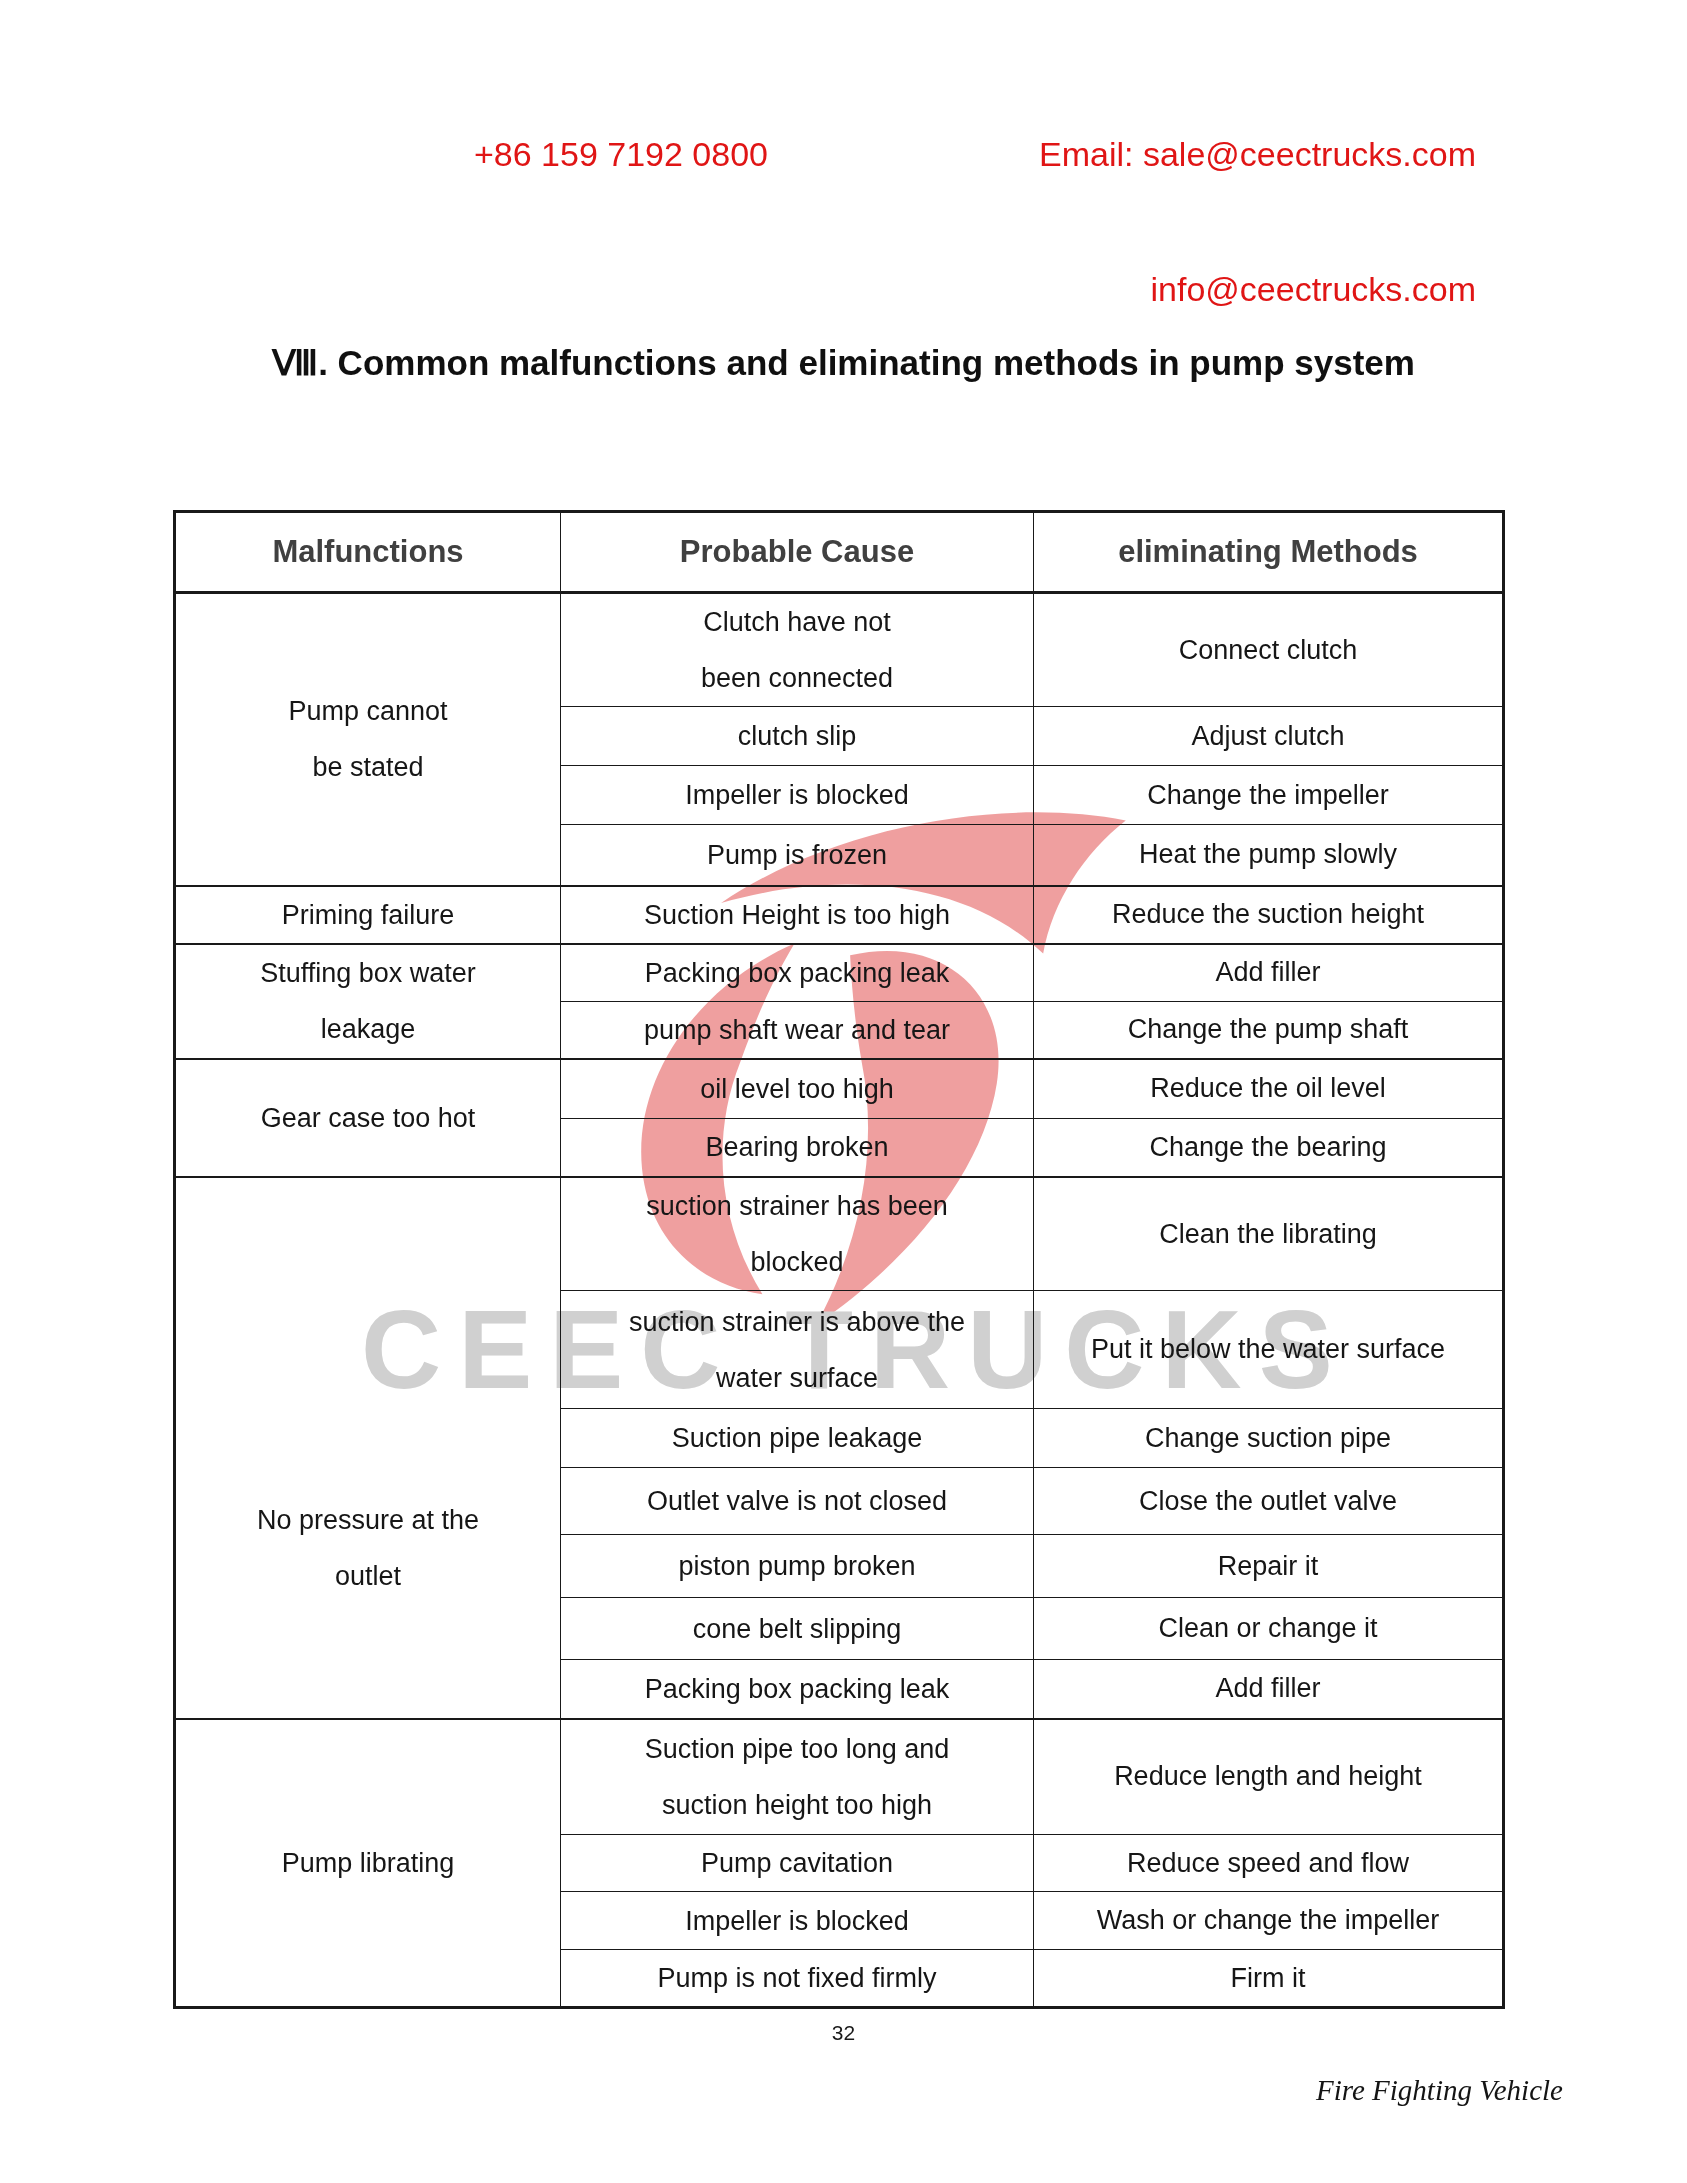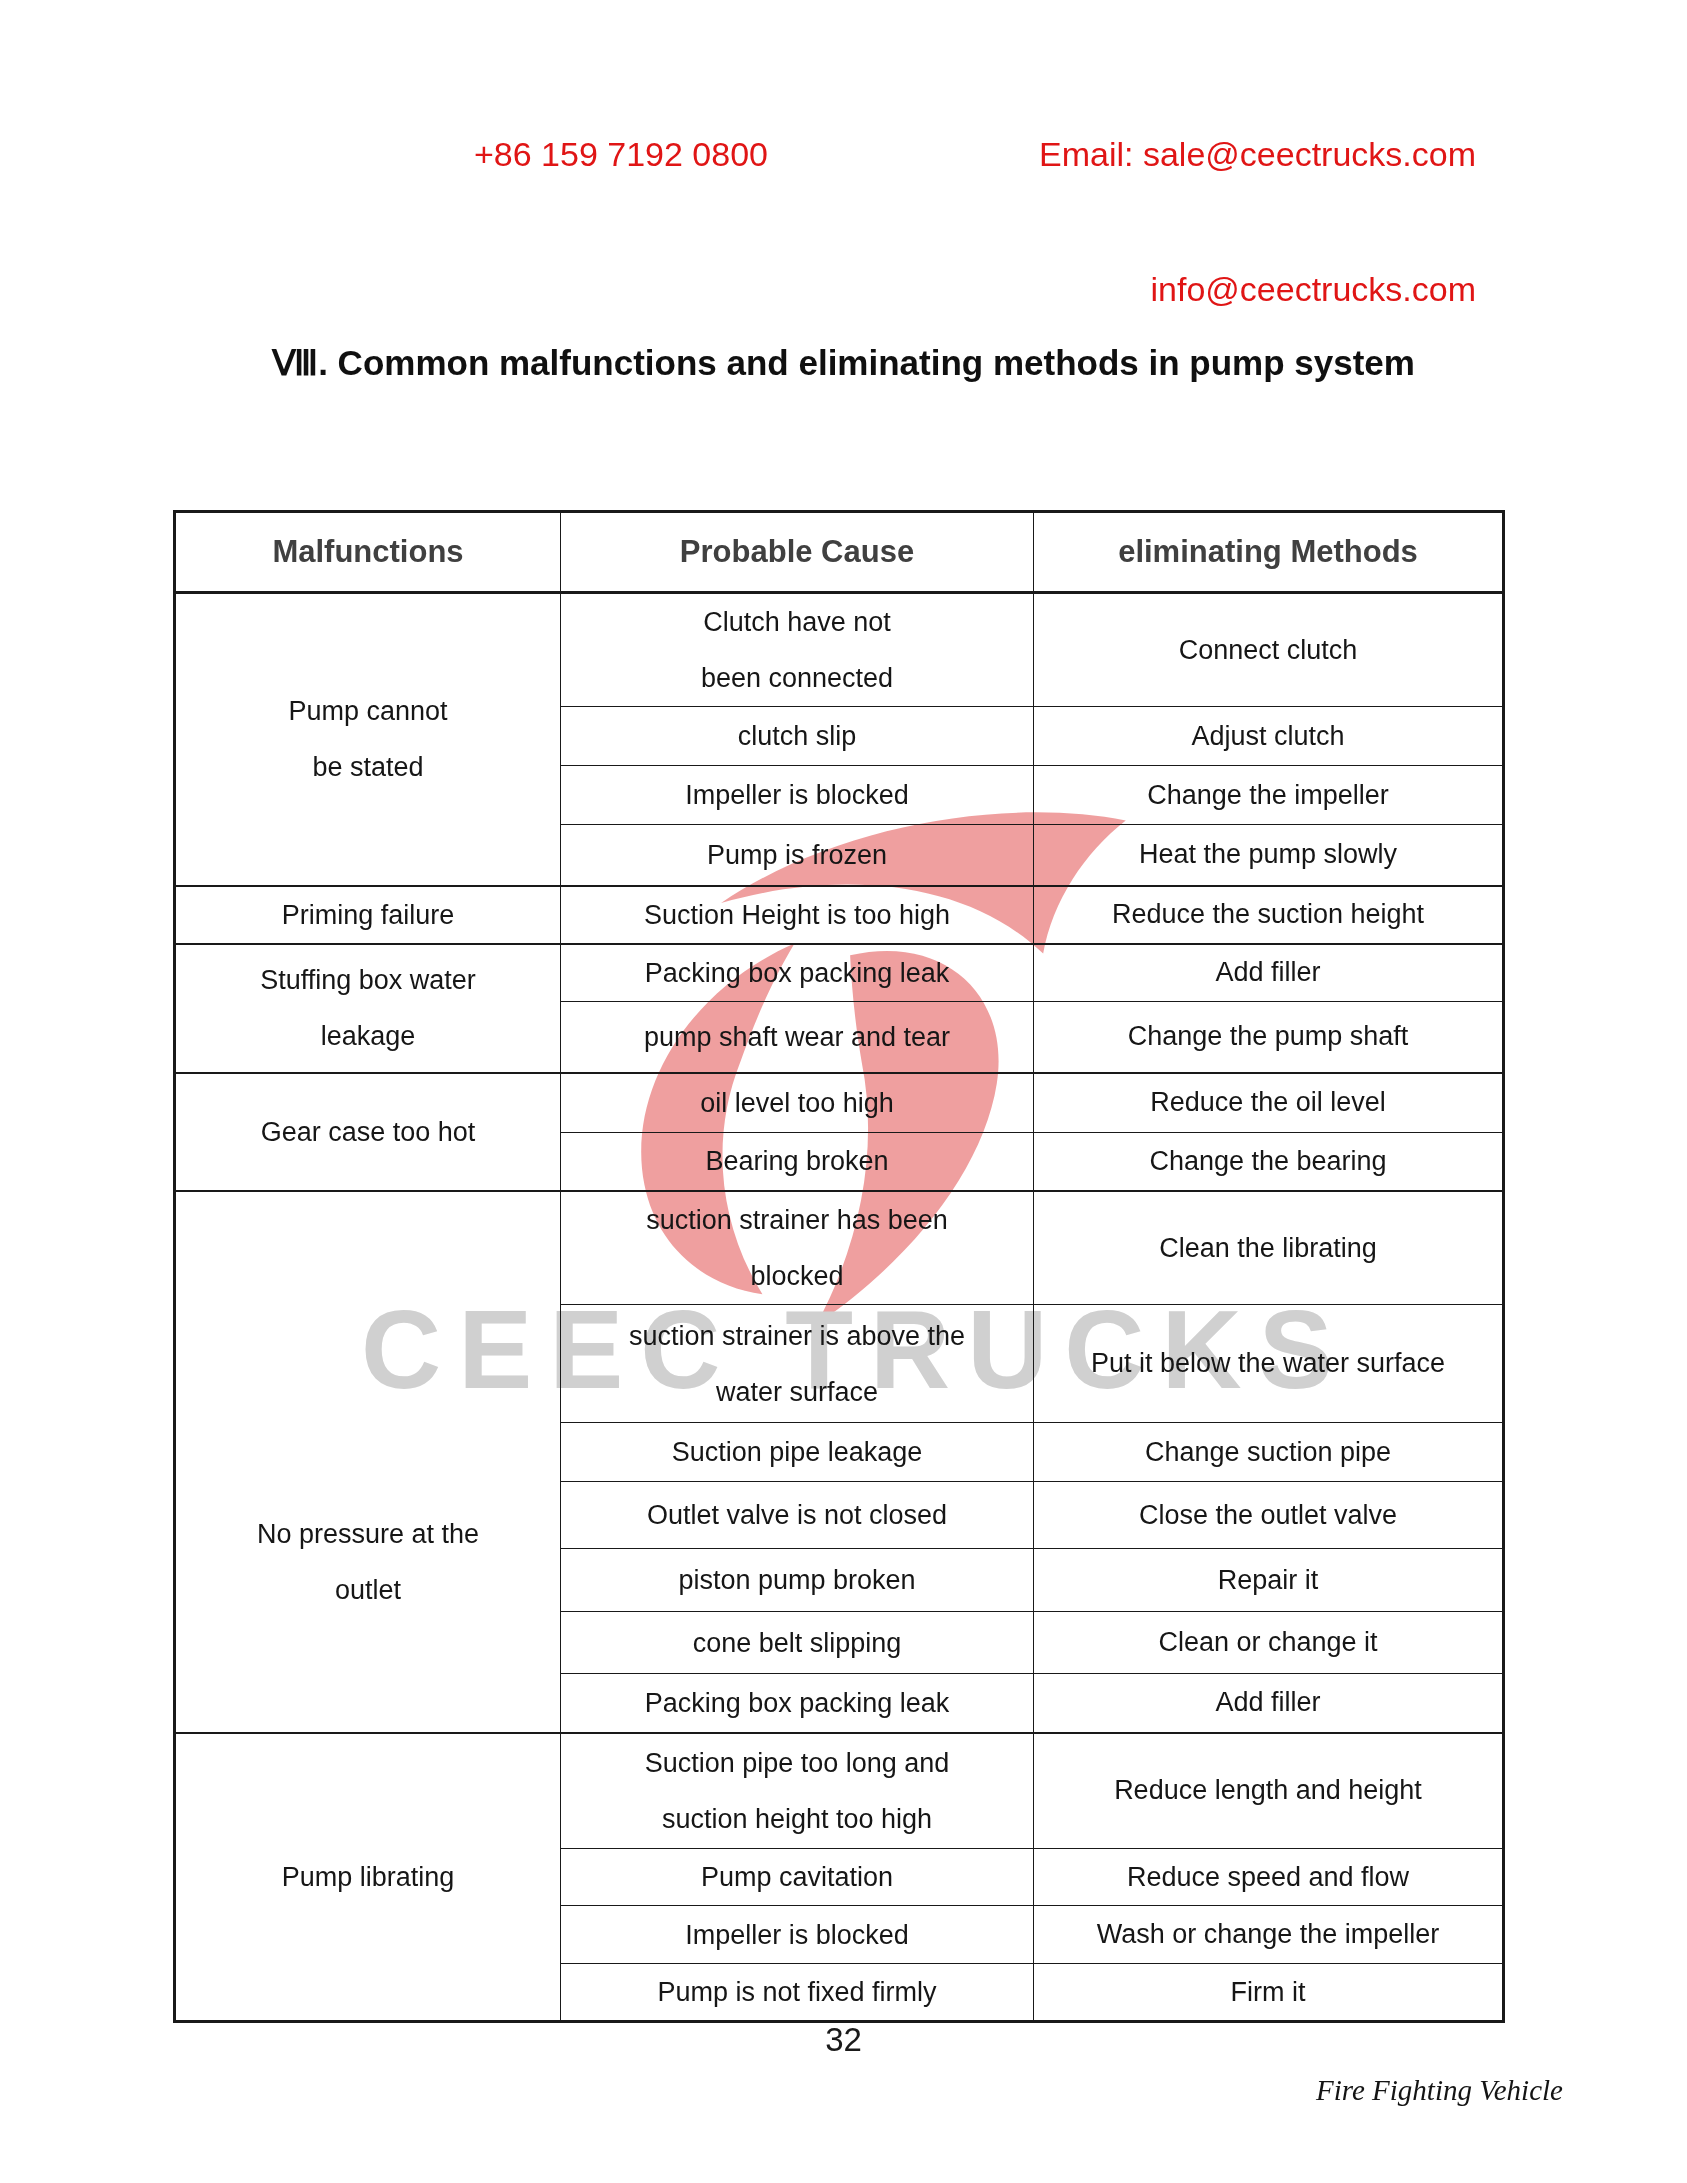--- a/index.html
+++ b/index.html
@@ -46,21 +46,21 @@
   .fault-table th {
     height:78px; font-size:31px; font-weight:700;
     border-bottom:3.4px solid #191919; color:#404040;
   }
   .fault-table tr.group-start td { border-top:2.5px solid #191919; }
   .lines div { line-height:56px; }
 
   
   .page-number {
     position:absolute; top:2021px; left:0; width:1687px;
-    text-align:center; font-size:33px; color:#1a1a1a;
+    text-align:center; font-size:21px; color:#1a1a1a;
   }
   .doc-label {
     position:absolute; left:1316px; top:2074px;
     font-family:"Liberation Serif", serif; font-style:italic;
     font-size:29px; color:#141414;
   }
 </style>
 </head>
 <body>
 
@@ -160,21 +160,21 @@
             <div>leakage</div>
           </div>
         </td>
         <td>
           <div class="lines">
             <div>Packing box packing leak</div>
           </div>
         </td>
         <td>Add filler</td>
       </tr>
-      <tr style="height: 72px;">
+      <tr style="height: 58px;">
         <td>
           <div class="lines">
             <div>pump shaft wear and tear</div>
           </div>
         </td>
         <td>Change the pump shaft</td>
       </tr>
       <tr class="group-start" style="height: 59px;">
         <td rowspan="2">
           <div class="lines">

